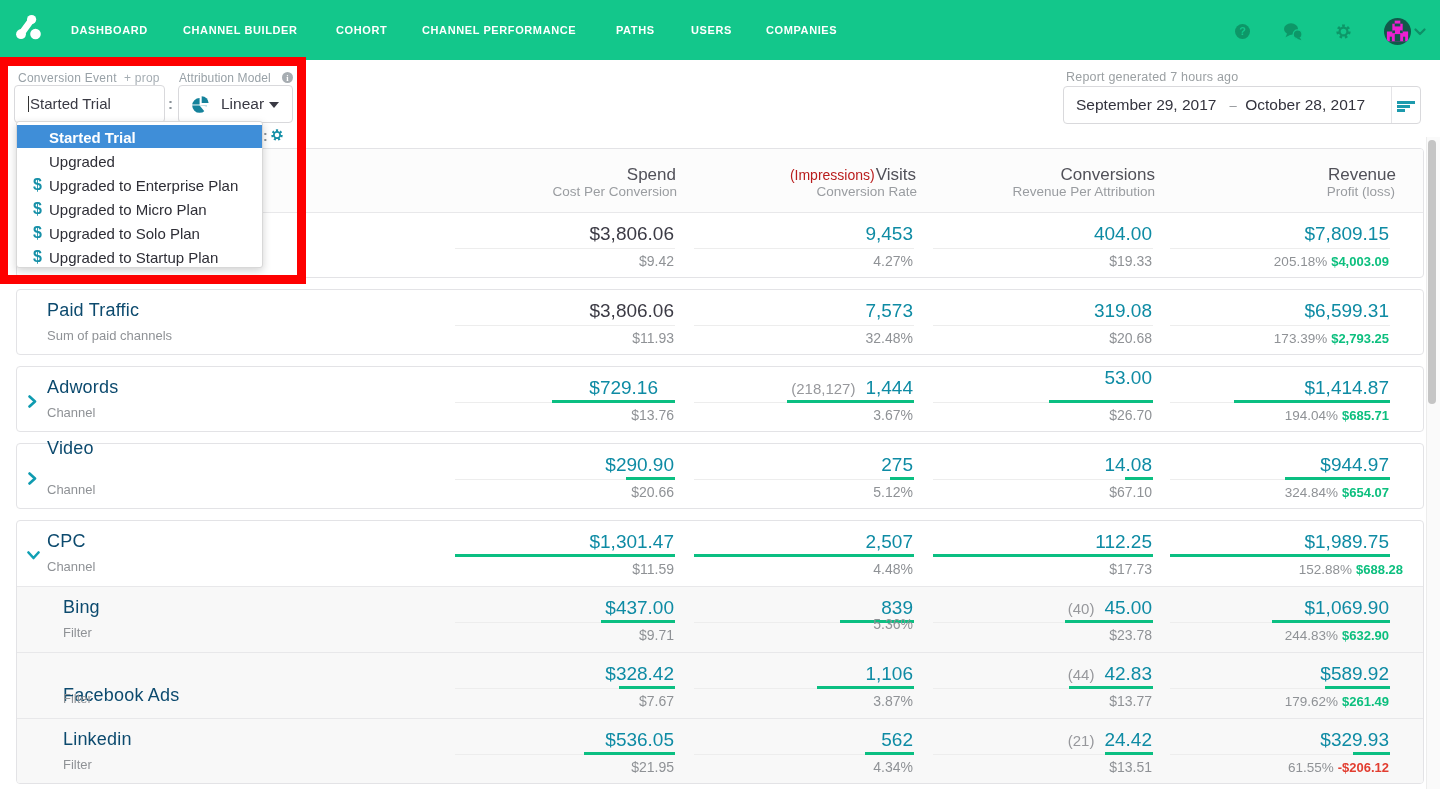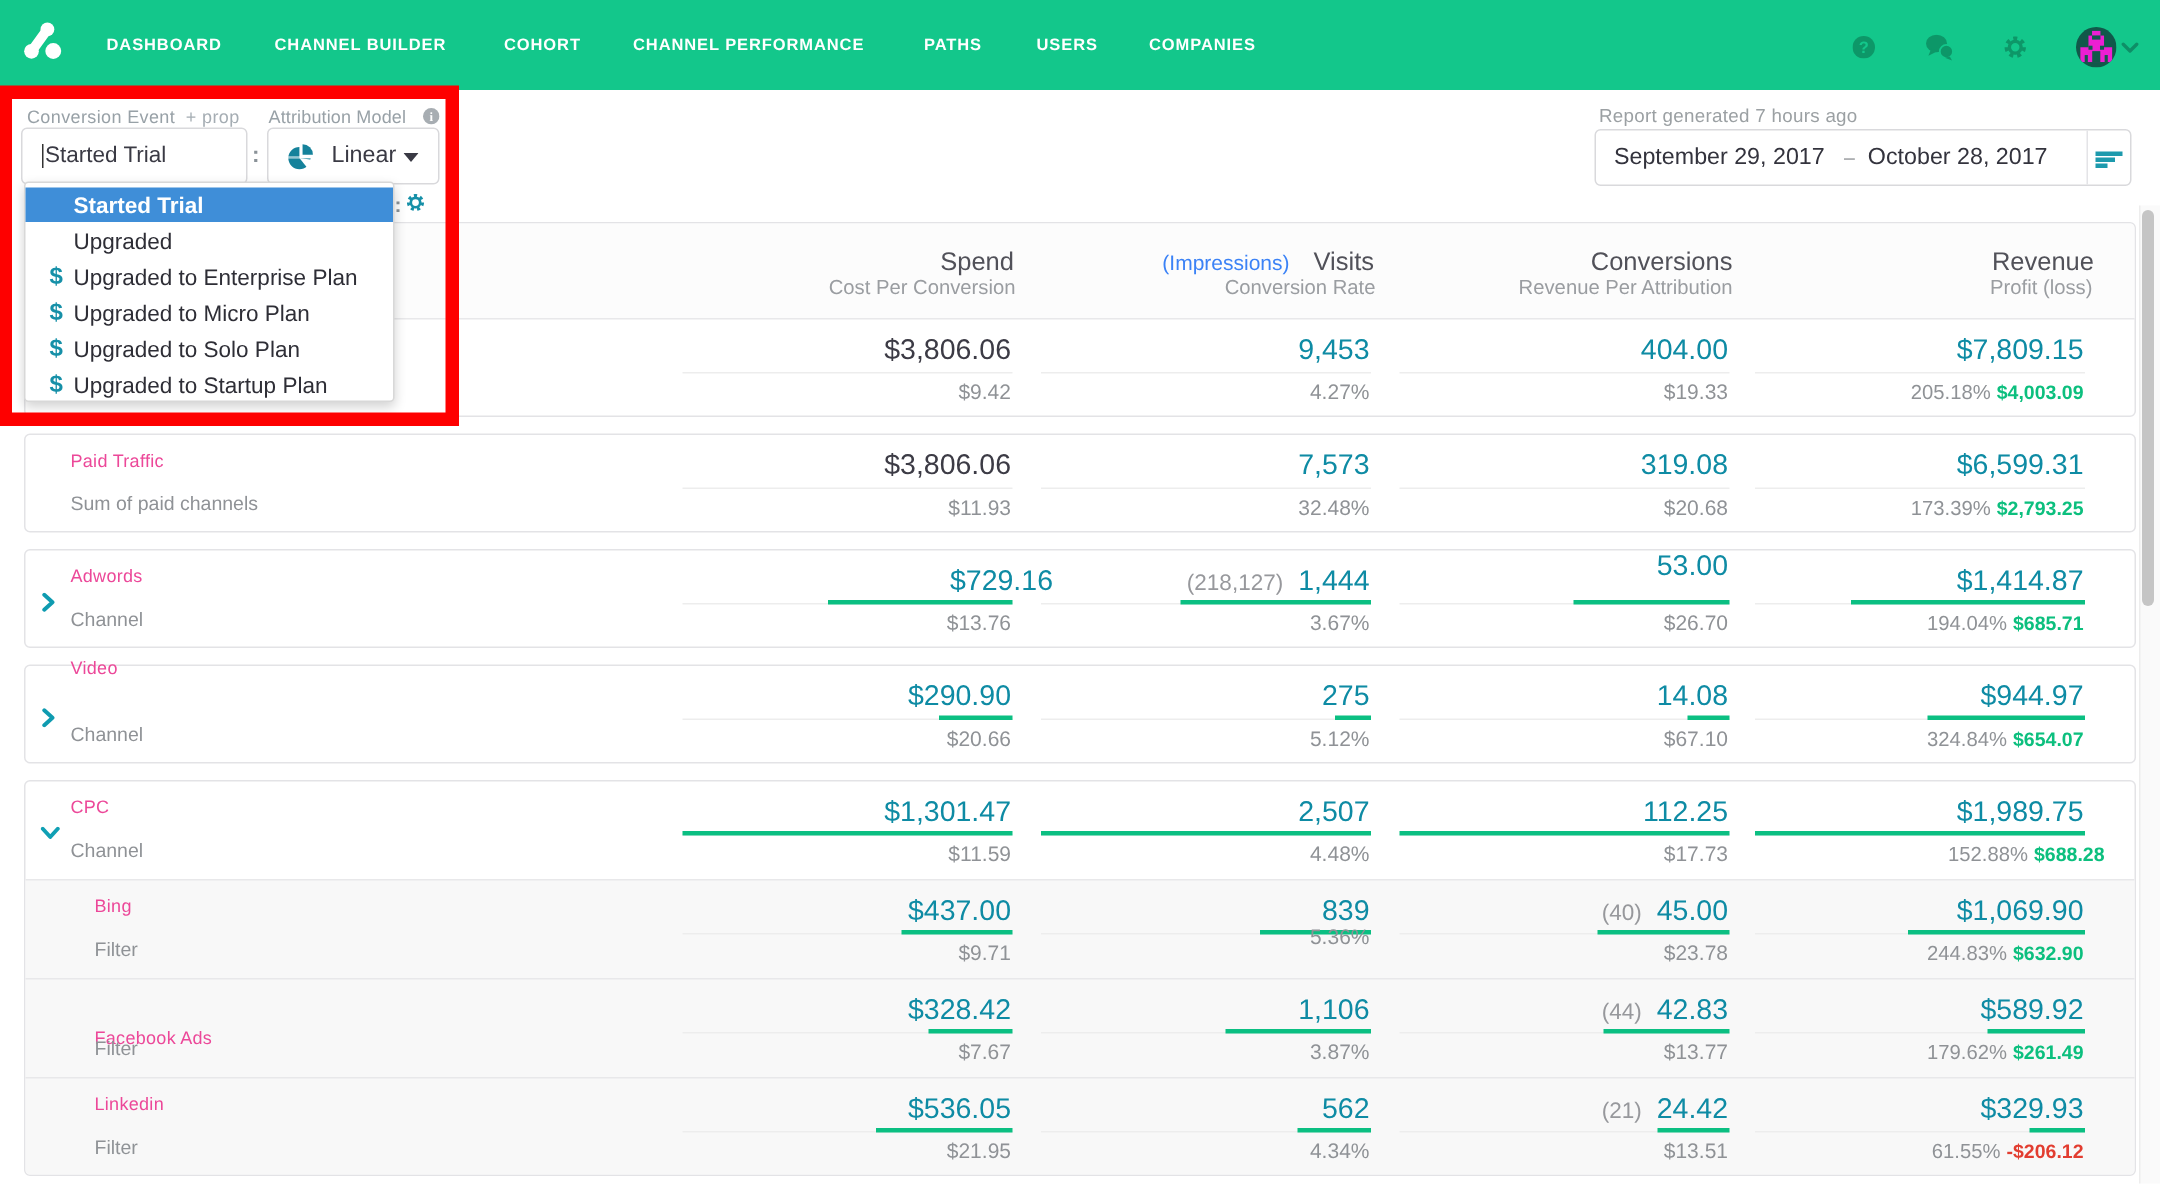--- a/index.html
+++ b/index.html
@@ -1,34 +1,34 @@
 <!DOCTYPE html>
 <html><head><meta charset="utf-8">
 <style>
 *{margin:0;padding:0;box-sizing:border-box}
 html,body{width:1440px;height:789px;overflow:hidden;background:#fff;
 font-family:"Liberation Sans",sans-serif;-webkit-font-smoothing:antialiased}
 .abs{position:absolute}
 .nav{position:absolute;left:0;top:0;width:1440px;height:60px;background:#13c78b}
 .navitem{position:absolute;top:24px;color:#fff;font-size:11px;font-weight:700;letter-spacing:0.6px}
 .card{position:absolute;left:16px;width:1408px;background:#fff;border:1px solid #e3e3e6;border-radius:4px}
-.lbl{font-size:12px;color:#ec4899;letter-spacing:.2px}
+.lbl{font-size:18px;color:#0c4a6e;letter-spacing:.2px}
 .slbl{font-size:13px;color:#8f9296}
 .mnum{font-size:19px;color:#0e8ba4;white-space:nowrap}
 .mnum.dark{color:#3c3b45}
 .pfx{font-size:15px;color:#97989c;margin-right:10px}
 .snum{font-size:14px;color:#8f9296;white-space:nowrap}
 .pct{margin-right:4px;font-size:13.5px}
 .posv{color:#0cbf7e;font-size:13px}
 .negv{color:#e23d30;font-size:13px}
 .gline{width:220px;height:1px;background:#ededed}
 .tbar{height:3px;background:#0bbf82}
 .hmain{font-size:17px;color:#515159}
 .hsub{font-size:13.5px;color:#9a9da1}
-.hpfx{font-size:14px;color:#3b82f6;margin-right:16px}
+.hpfx{font-size:14px;color:#b91c1c;margin-right:1px}
 .ctl-label{font-size:12px;color:#98a1a7;letter-spacing:.25px}
 .box{position:absolute;background:#fff;border:1px solid #d9d9dc;border-radius:4px}
 .ditem{position:absolute;left:49px;font-size:15px;color:#2e2e36}
 .dusd{position:absolute;left:33px;font-size:16px;font-weight:700;color:#1690a8}
 </style></head>
 <body>
 
 <div class="nav"></div>
 <svg class="abs" style="left:14px;top:13px" width="30" height="30" viewBox="0 0 30 30">
  <line x1="7" y1="21.2" x2="17.6" y2="6.6" stroke="#fff" stroke-width="6.6" stroke-linecap="round"></line>
@@ -162,21 +162,21 @@
 <div class="abs gline" style="left:1170px;top:325px"></div>
 <div class="abs mnum" style="right:51px;top:300.0px">$6,599.31</div>
 <div class="abs snum" style="right:51px;top:330px"><span class="pct">173.39%</span><b class="posv">$2,793.25</b></div>
 <svg class="abs" style="left:28px;top:395px" width="9" height="13" viewBox="0 0 9 13">
     <path d="M1.5 1.5 L7 6.5 L1.5 11.5" fill="none" stroke="#0f9bb0" stroke-width="2.6" stroke-linecap="round" stroke-linejoin="round"></path>
   </svg>
 <div class="abs lbl" style="left:47px;top:377px">Adwords</div>
 <div class="abs slbl" style="left:47px;top:405px">Channel</div>
 <div class="abs gline" style="left:455px;top:402px"></div>
 <div class="abs tbar" style="left:552px;top:400px;width:123px"></div>
-<div class="abs mnum" style="right:738px;top:377.0px">$729.16</div>
+<div class="abs mnum" style="right:782px;top:377.0px">$729.16</div>
 <div class="abs snum" style="right:766px;top:407px">$13.76</div>
 <div class="abs gline" style="left:694px;top:402px"></div>
 <div class="abs tbar" style="left:787px;top:400px;width:127px"></div>
 <div class="abs mnum" style="right:527px;top:377.0px"><span class="pfx">(218,127)</span>1,444</div>
 <div class="abs snum" style="right:527px;top:407px">3.67%</div>
 <div class="abs gline" style="left:933px;top:402px"></div>
 <div class="abs tbar" style="left:1049px;top:400px;width:104px"></div>
 <div class="abs mnum" style="right:288px;top:367px">53.00</div>
 <div class="abs snum" style="right:288px;top:407px">$26.70</div>
 <div class="abs gline" style="left:1170px;top:402px"></div>

